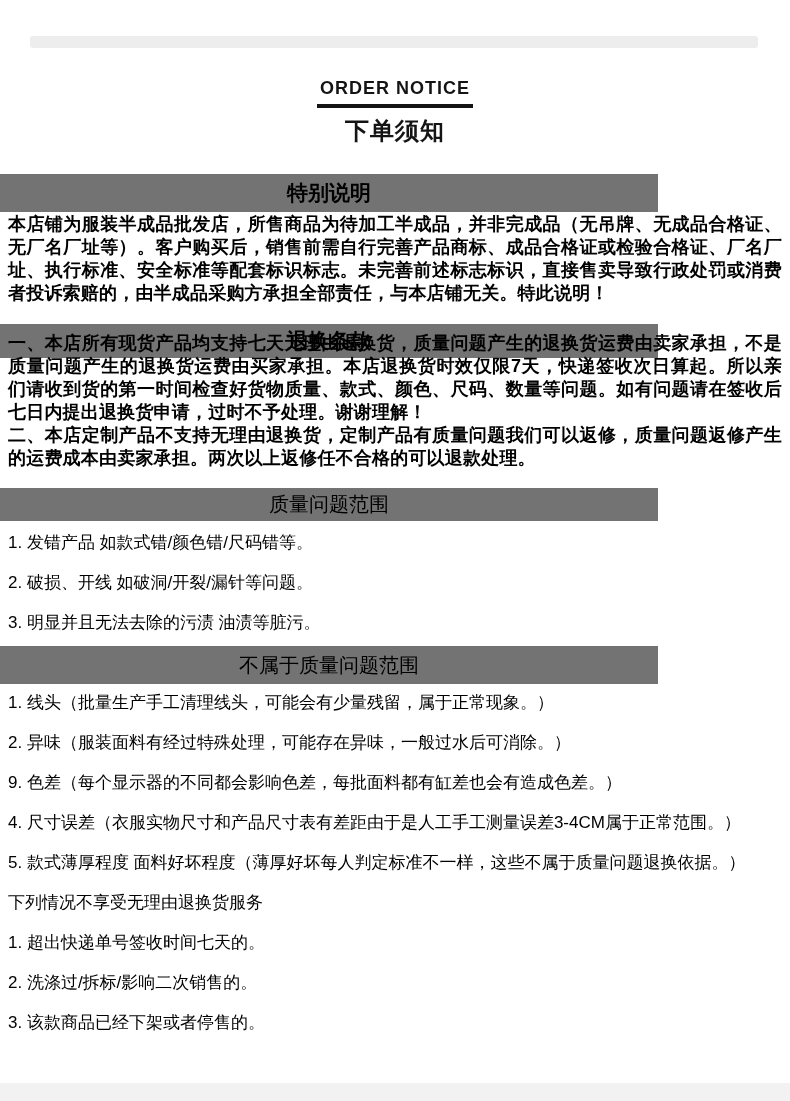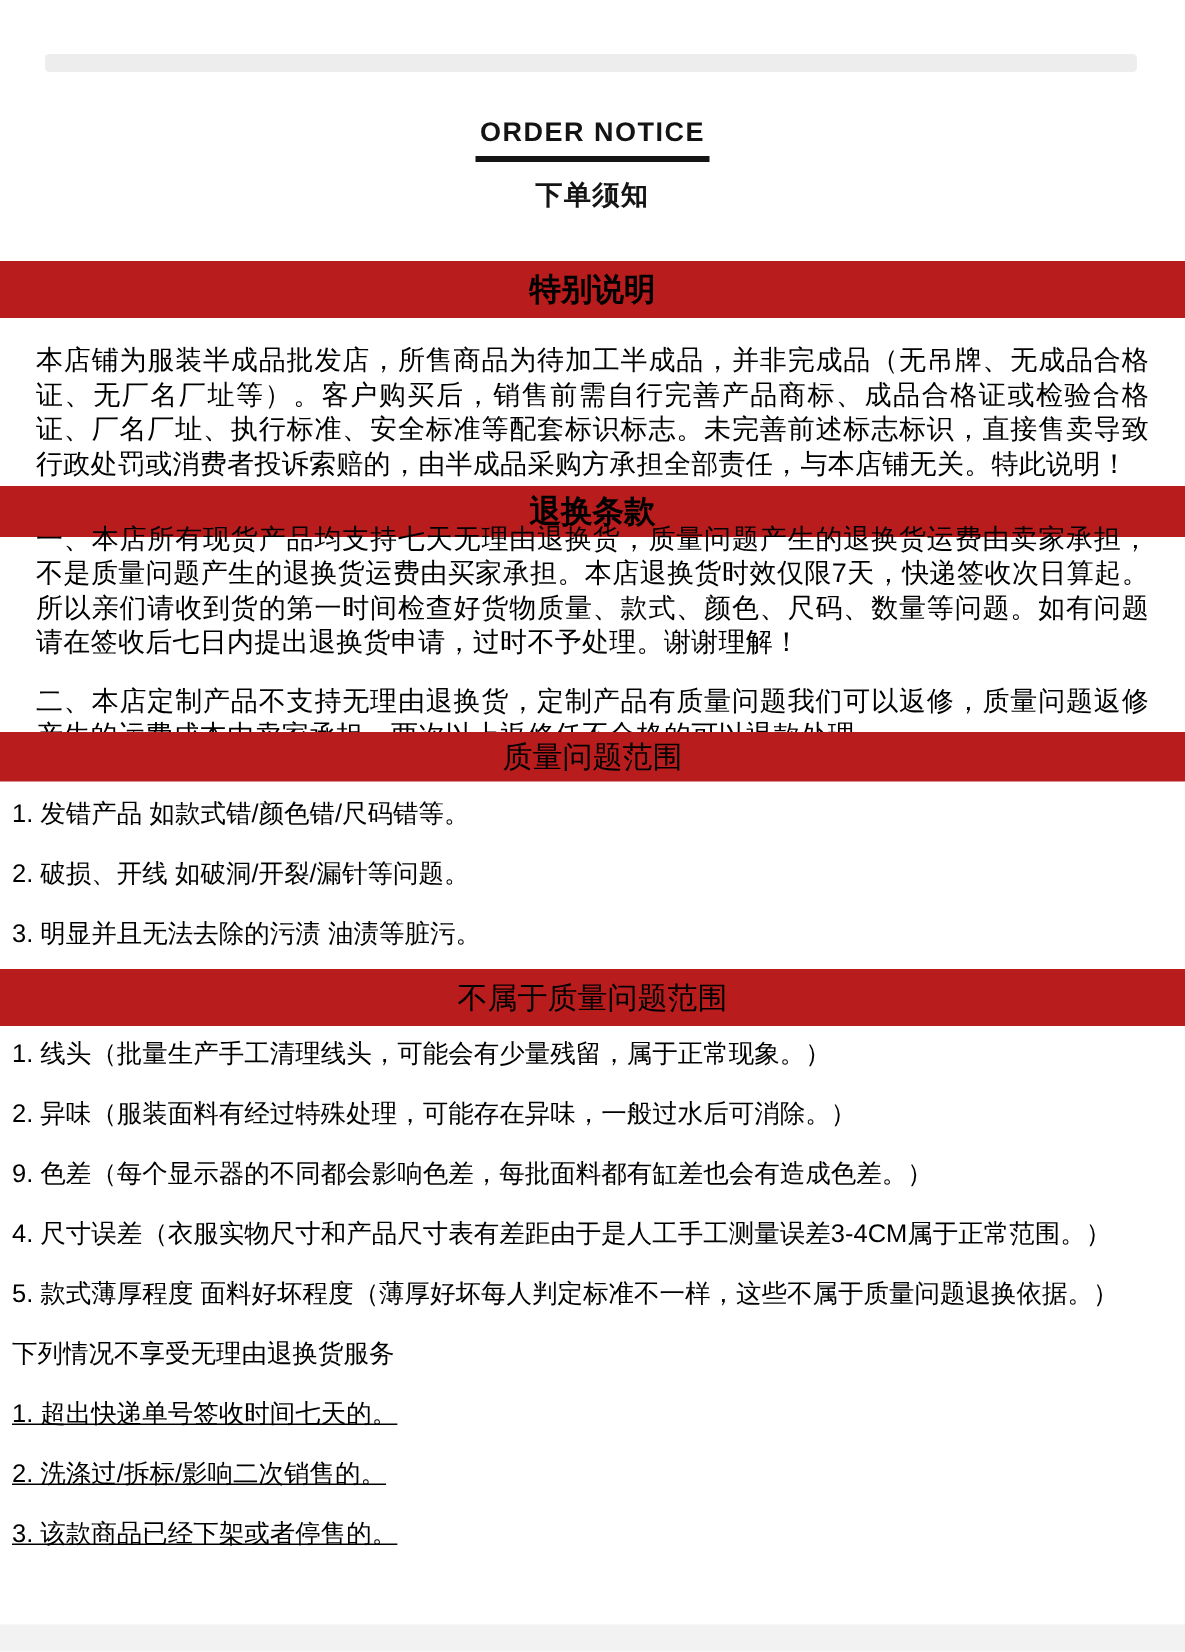--- a/index.html
+++ b/index.html
@@ -23,55 +23,55 @@
     color: #141414; line-height: 20px;
   }
   .title-underline {
     position: absolute; top: 104px; left: 50%;
     margin-left: -78px;
     width: 156px; height: 4px; background: #141414;
   }
   .cn-title {
     position: absolute; top: 118px; left: 0;
     width: 790px; text-align: center;
-    font-size: 18px; font-weight: 700; color: #141414;
+    font-size: 24px; font-weight: 700; color: #141414;
     line-height: 25px; letter-spacing: 1px;
   }
   .banner {
-    position: absolute; left: 0; width: 790px;
-    background: #b91c1c; color: #000000;
+    position: absolute; left: 0; width: 658px;
+    background: #737373; color: #000000;
     display: flex; align-items: center; justify-content: center;
   }
   .banner.bold { font-weight: 700; font-size: 21px; }
   .banner.reg  { font-weight: 400; font-size: 20px; }
   .banner-special     { top: 174px; height: 38px; }
   .banner-returns     { top: 324px; height: 34px; align-items: center; }
   .banner-quality     { top: 488px; height: 33px; }
   .banner-not-quality { top: 646px; height: 38px; }
   .para {
     position: absolute; left: 8px; width: 774px;
     font-size: 18px; line-height: 23px;
     text-align: justify; color: #000000;
     letter-spacing: 0.2px;
   }
-  .para p { margin: 16px; }
+  .para p { margin: 0; font-weight: bold; }
   .para-special { top: 213px; }
   .para-returns { top: 332px; }
   .list {
     position: absolute; left: 8px; width: 778px;
     font-size: 17px; color: #000000;
   }
   .list .item { line-height: 23px; margin-bottom: 17px; white-space: nowrap; }
   .list-quality    { top: 531px; }
   .list-not-quality{ top: 691px; }
   .no-service-heading {
     position: absolute; left: 8px; top: 891px; width: 778px;
     font-size: 17px; line-height: 23px; color: #000000; white-space: nowrap;
   }
-  .list-no-service { top: 931px; text-decoration: underline; }
+  .list-no-service { top: 931px; }
   .bottom-bar {
     position: absolute; top: 1083px; left: 0;
     width: 790px; height: 18px; background: #f2f2f2;
   }
 </style>
 </head>
 <body>
 
 <div class="top-bar"></div>
 

